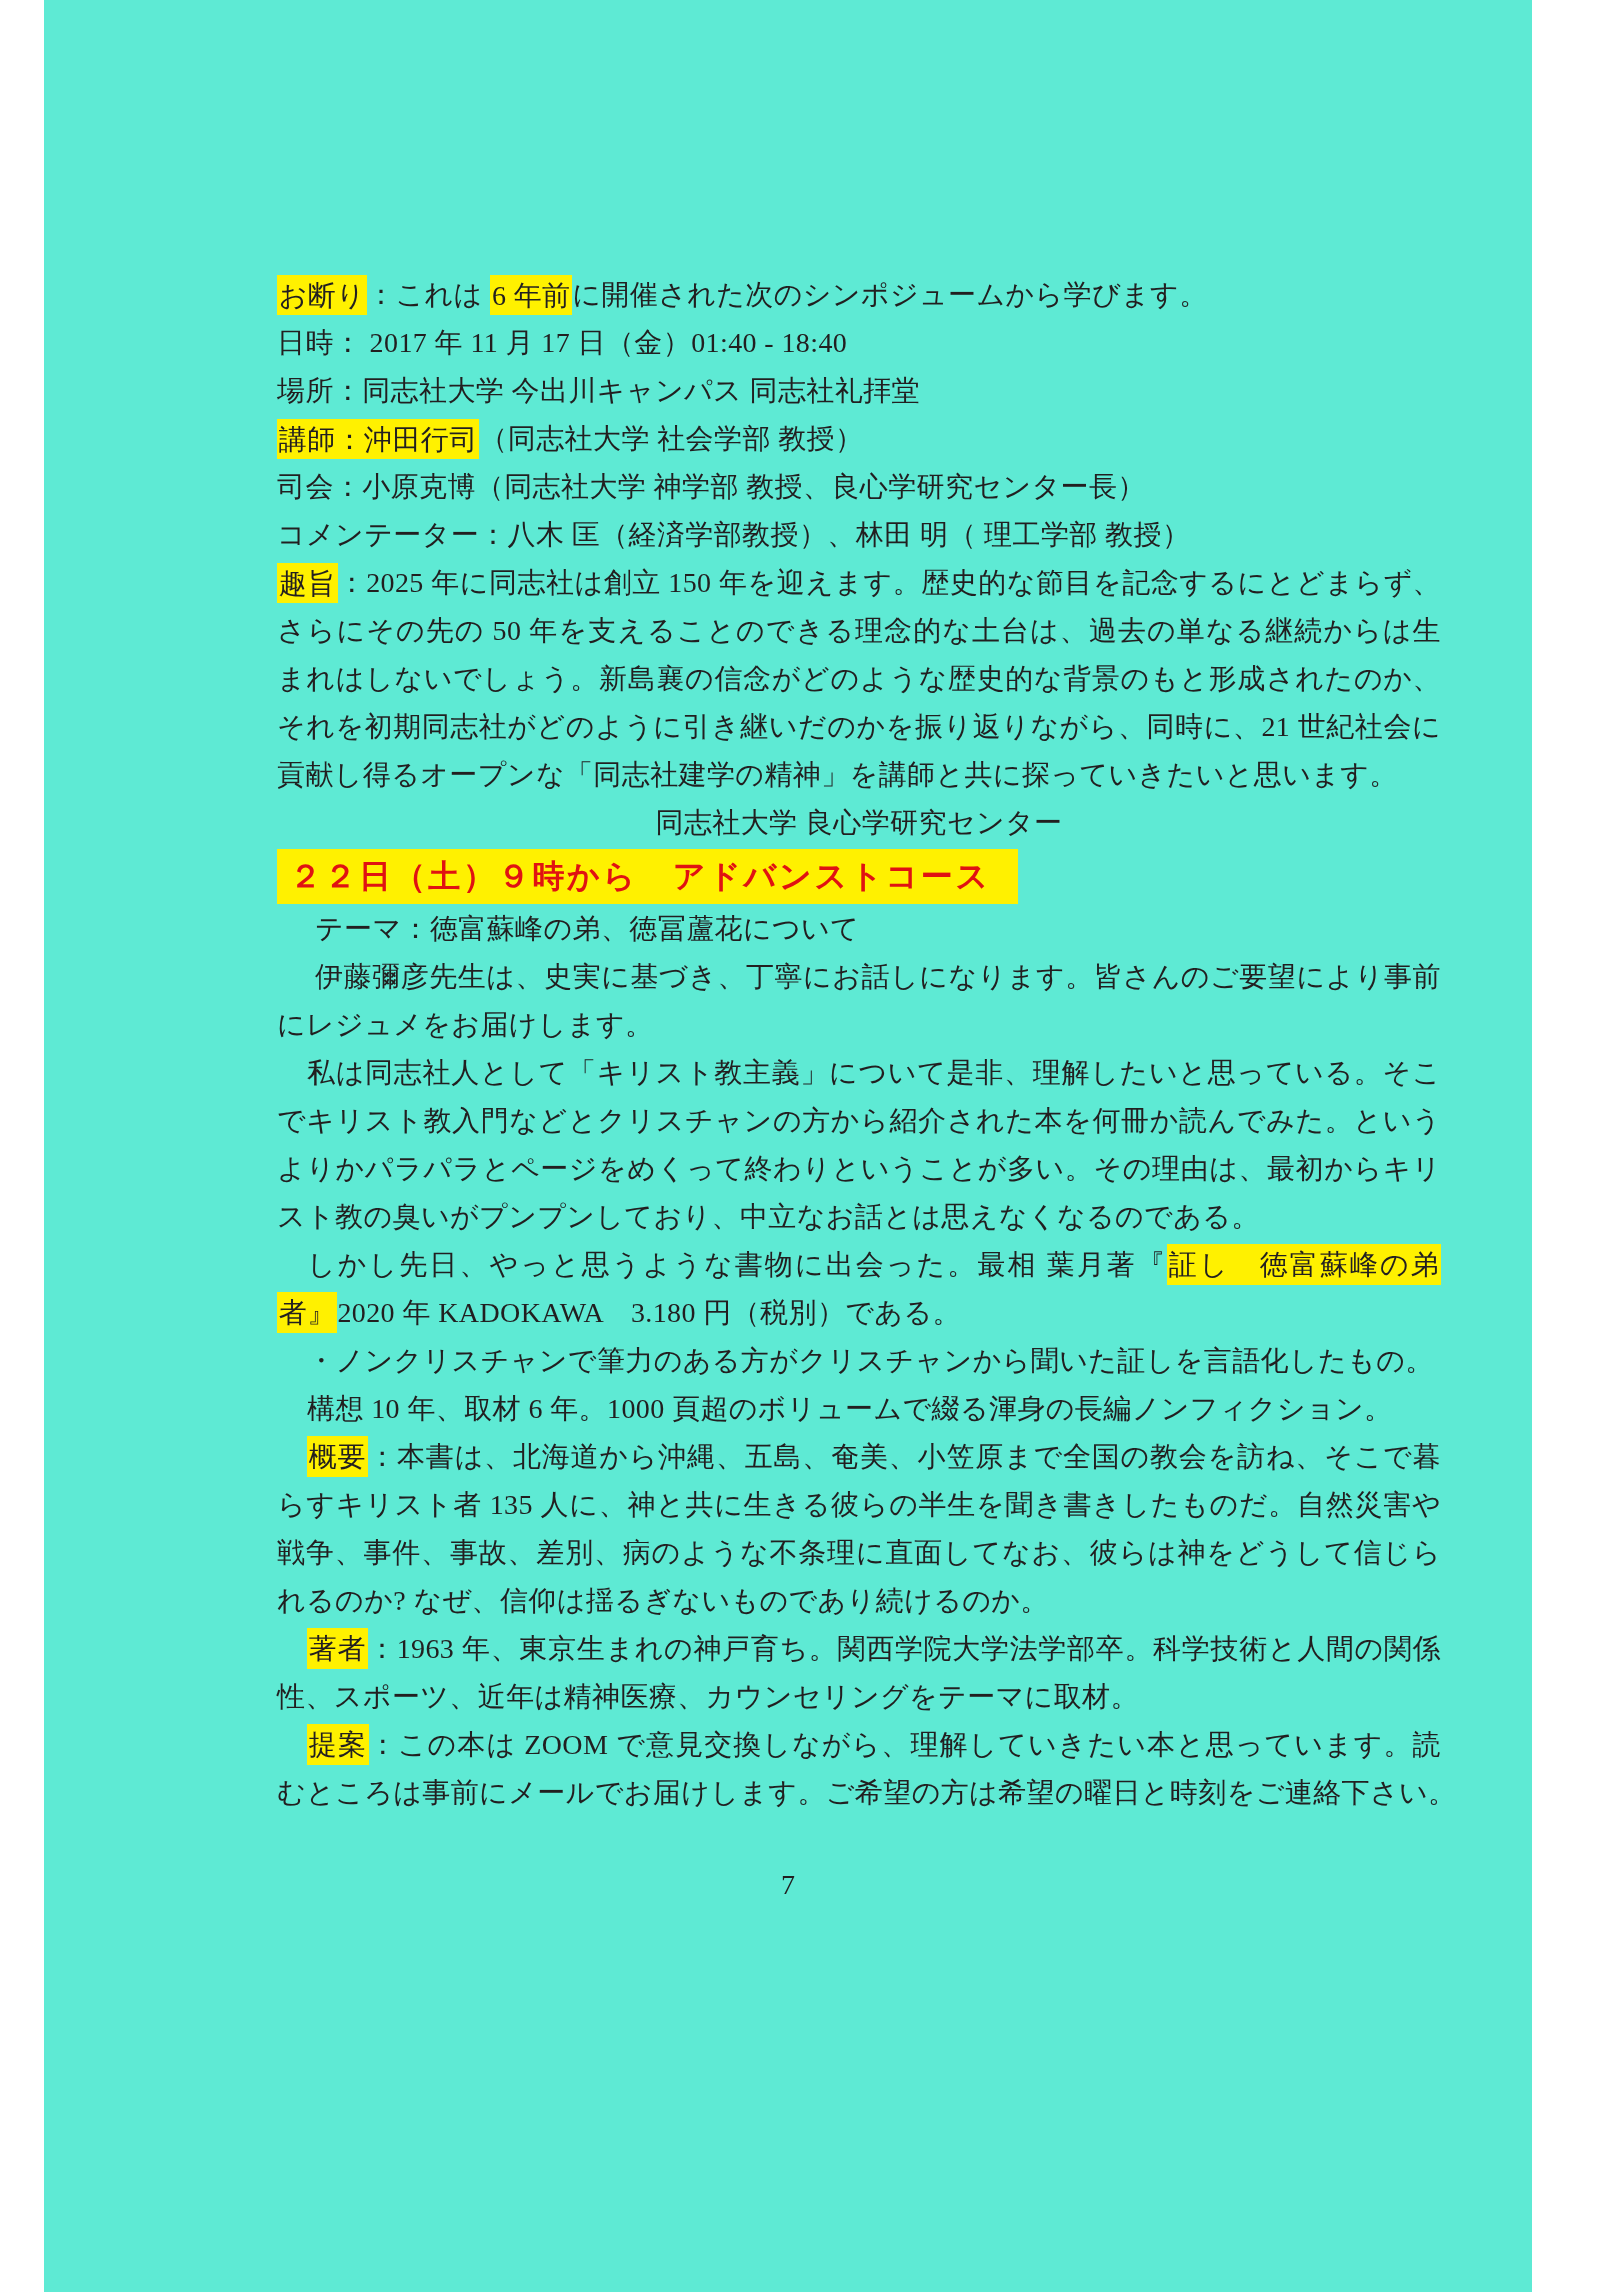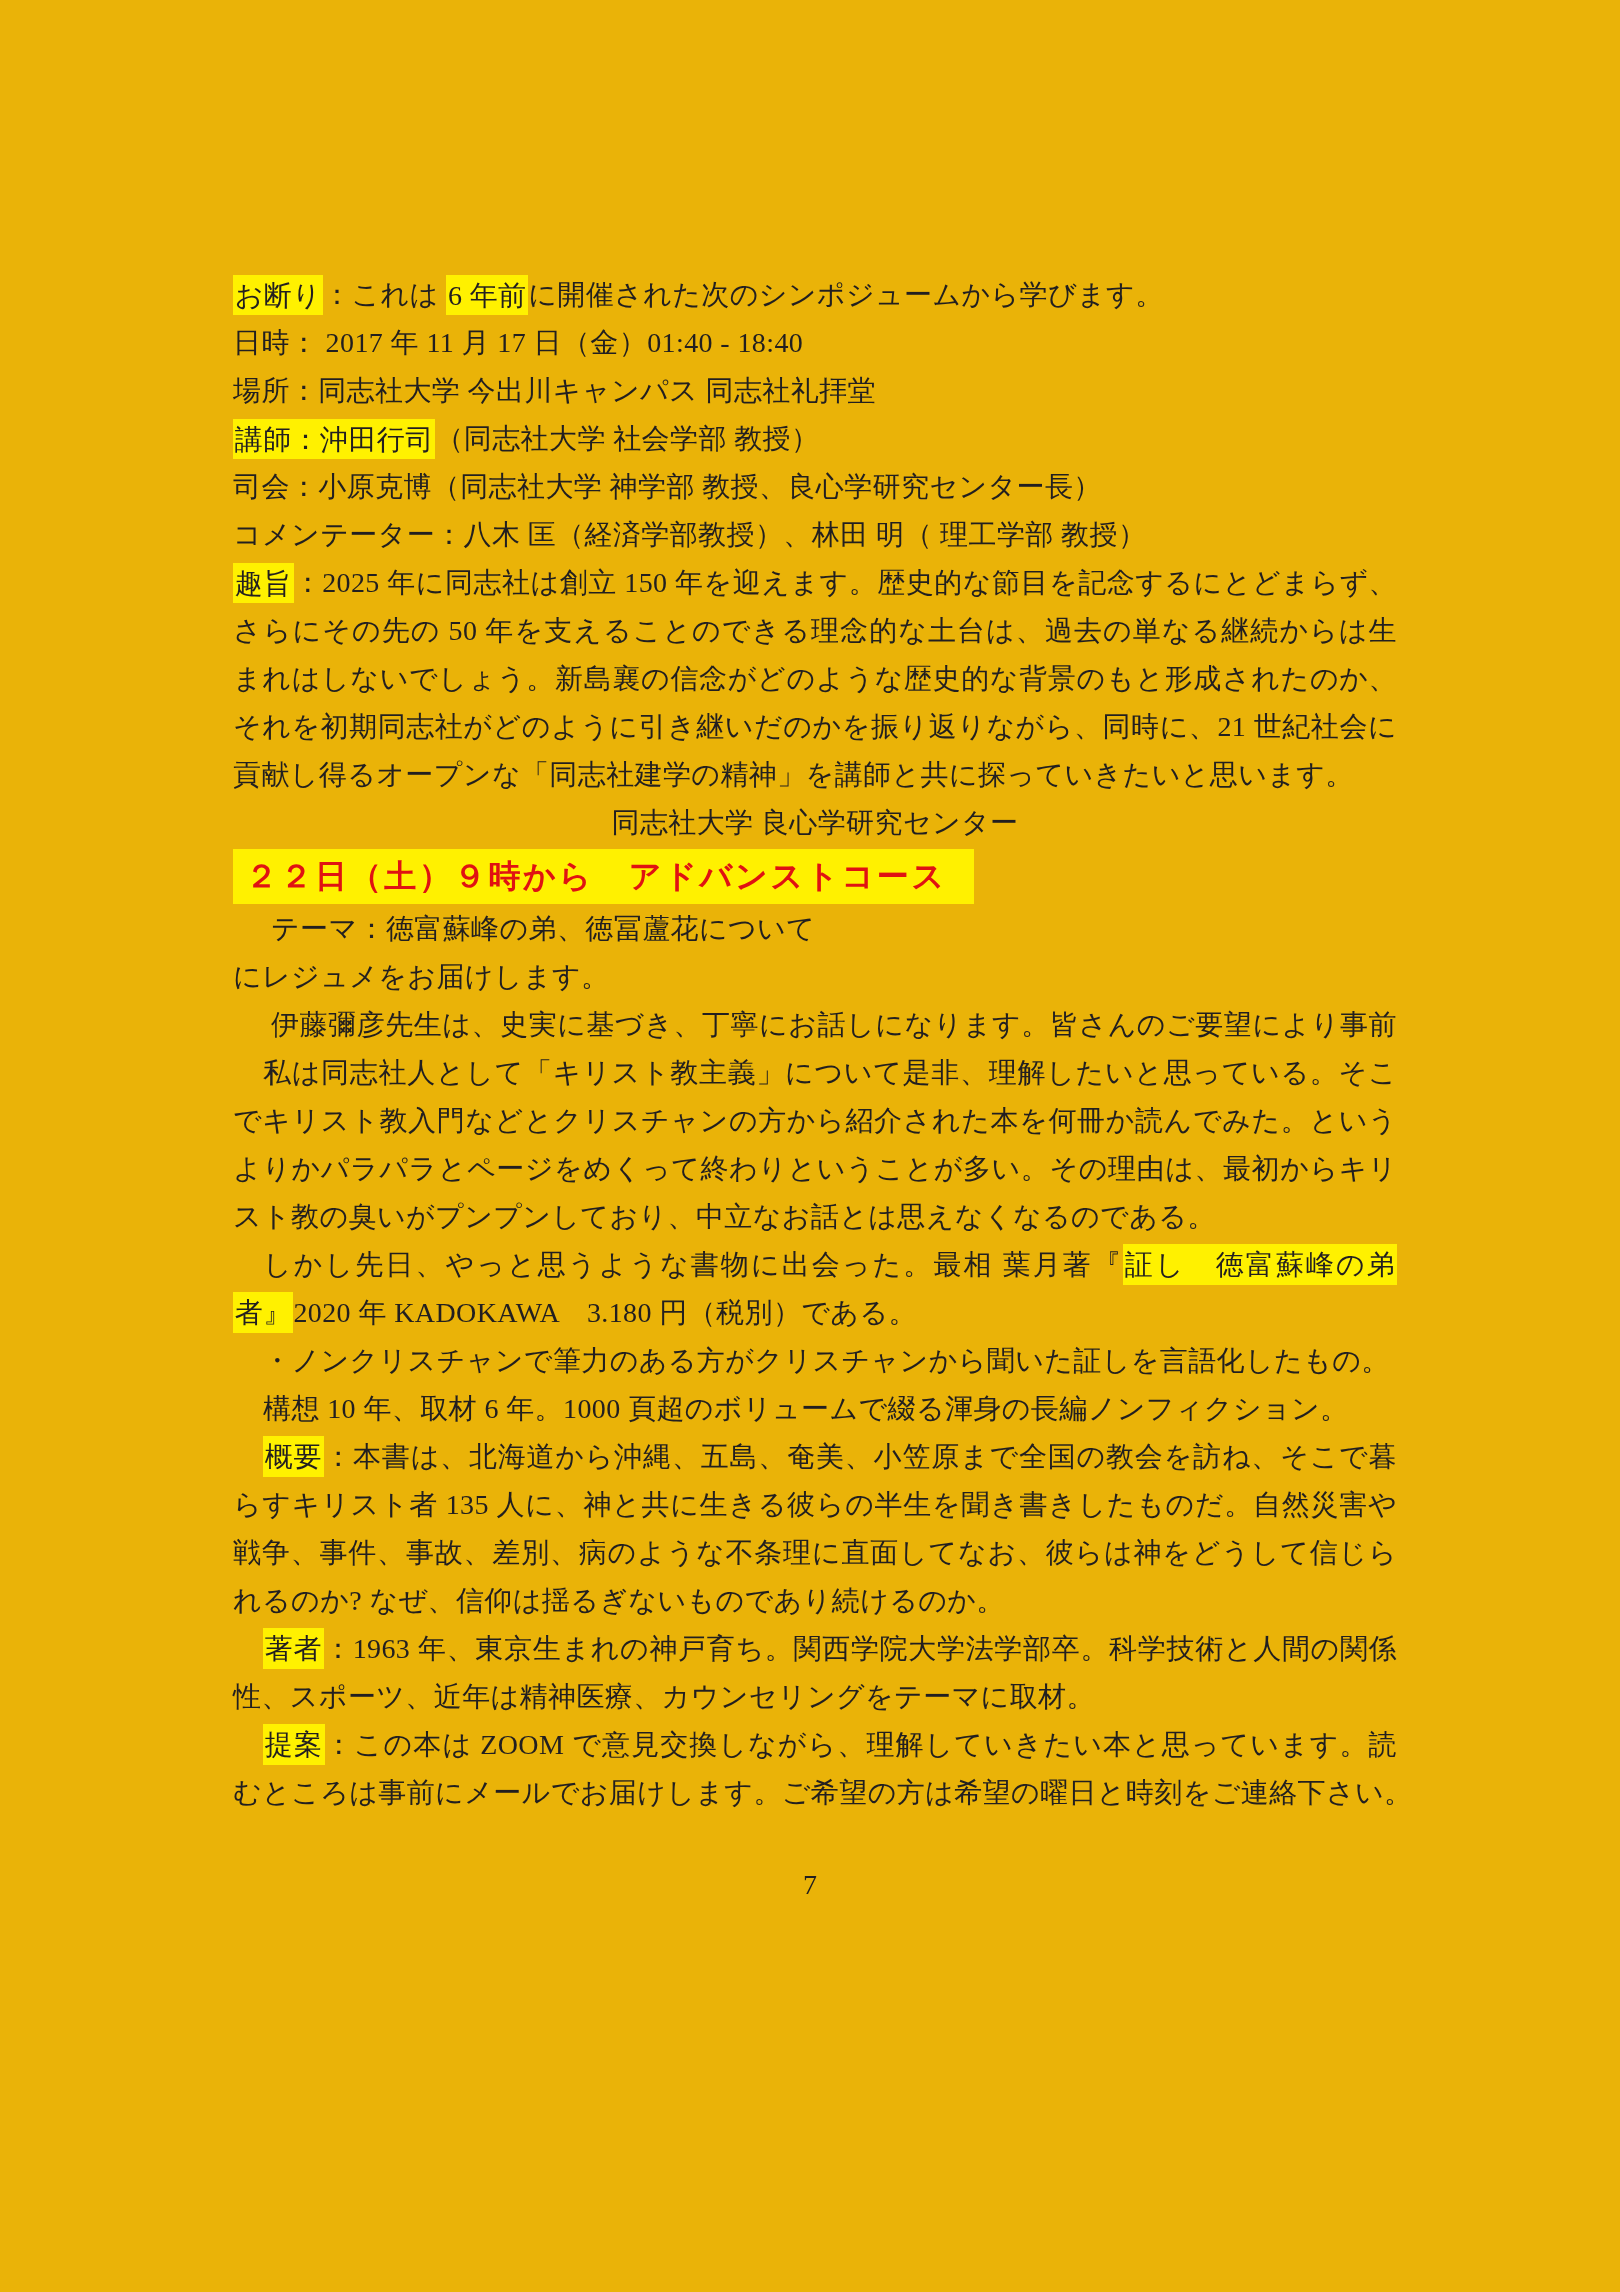--- a/index.html
+++ b/index.html
@@ -5,23 +5,24 @@
   html,body{margin:0;padding:0;}
   body{
     width:1620px;height:2293px;
     background:#ffffff;
     font-family:"Liberation Serif","DejaVu Serif",serif;
     color:#221f20;
     -webkit-font-smoothing:antialiased;
   }
   .page{
     position:relative;
-    width:1620px;height:2293px;
-    background:#eab308;
+    width:1488px;height:2293px;
+    background:#5eead4;
     overflow:hidden;
+    margin-left:44px;
   }
   .content{
     padding:271px 223px 0 233px; 
     width:1164px;
   }
   .ln{
     font-size:28px;
     line-height:48px;
     white-space:nowrap;
     letter-spacing:0.4px;
@@ -91,22 +92,22 @@
       <div class="ln"><span>司会：小原克博（同志社大学 神学部 教授、良心学研究センター長）</span></div>
       <div class="ln"><span>コメンテーター：八木 匡（経済学部教授）、林田 明（ 理工学部 教授）</span></div>
       <div class="ln j"><span class="hl">趣旨</span><span>：2025 年に同志社は創立 150 年を迎えます。歴史的な節目を記念するにとどまらず、</span></div>
       <div class="ln j"><span>さらにその先の 50 年を支えることのできる理念的な土台は、過去の単なる継続からは生</span></div>
       <div class="ln j"><span>まれはしないでしょう。新島襄の信念がどのような歴史的な背景のもと形成されたのか、</span></div>
       <div class="ln j"><span>それを初期同志社がどのように引き継いだのかを振り返りながら、同時に、21 世紀社会に</span></div>
       <div class="ln"><span>貢献し得るオープンな「同志社建学の精神」を講師と共に探っていきたいと思います。</span></div>
       <div class="ln right credit"><span>同志社大学 良心学研究センター</span></div>
       <div class="ln course-heading"><span class="hl red">２２日（土）９時から　アドバンストコース</span></div>
       <div class="ln in2"><span>テーマ：徳富蘇峰の弟、徳冨蘆花について</span></div>
+      <div class="ln in2 j"><span>伊藤彌彦先生は、史実に基づき、丁寧にお話しになります。皆さんのご要望により事前</span></div>
       <div class="ln"><span>にレジュメをお届けします。</span></div>
-      <div class="ln in2 j"><span>伊藤彌彦先生は、史実に基づき、丁寧にお話しになります。皆さんのご要望により事前</span></div>
       <div class="ln in1 j"><span>私は同志社人として「キリスト教主義」について是非、理解したいと思っている。そこ</span></div>
       <div class="ln j"><span>でキリスト教入門などとクリスチャンの方から紹介された本を何冊か読んでみた。という</span></div>
       <div class="ln j"><span>よりかパラパラとページをめくって終わりということが多い。その理由は、最初からキリ</span></div>
       <div class="ln"><span>スト教の臭いがプンプンしており、中立なお話とは思えなくなるのである。</span></div>
       <div class="ln in1 j"><span>しかし先日、やっと思うような書物に出会った。最相 葉月著『</span><span class="hl">証し　徳富蘇峰の弟</span></div>
       <div class="ln"><span class="hl">者』</span><span>2020 年 KADOKAWA　3.180 円（税別）である。</span></div>
       <div class="ln in1"><span>・ノンクリスチャンで筆力のある方がクリスチャンから聞いた証しを言語化したもの。</span></div>
       <div class="ln in1"><span>構想 10 年、取材 6 年。1000 頁超のボリュームで綴る渾身の長編ノンフィクション。</span></div>
       <div class="ln in1 j"><span class="hl">概要</span><span>：本書は、北海道から沖縄、五島、奄美、小笠原まで全国の教会を訪ね、そこで暮</span></div>
       <div class="ln j"><span>らすキリスト者 135 人に、神と共に生きる彼らの半生を聞き書きしたものだ。自然災害や</span></div>

